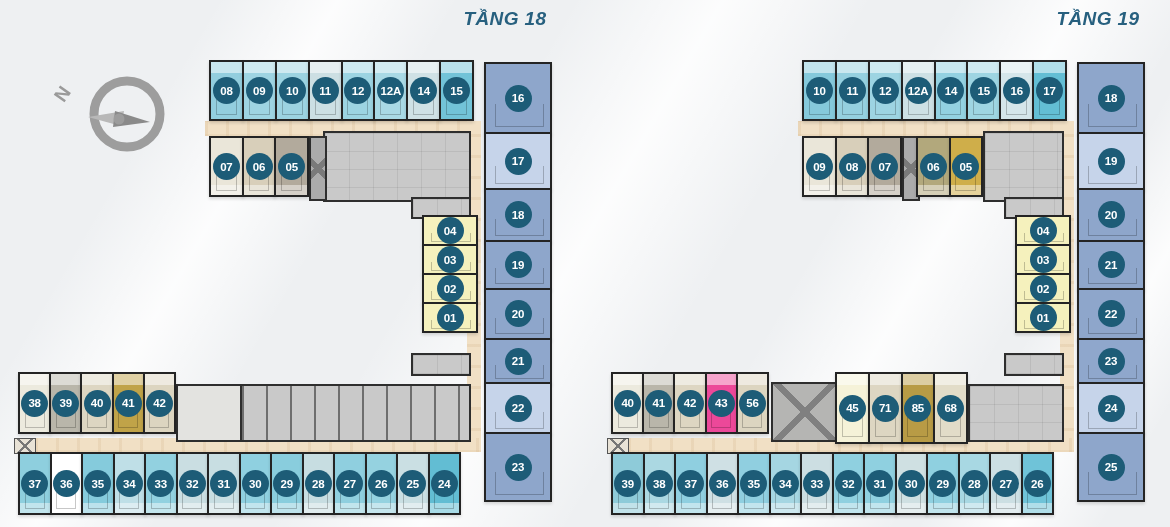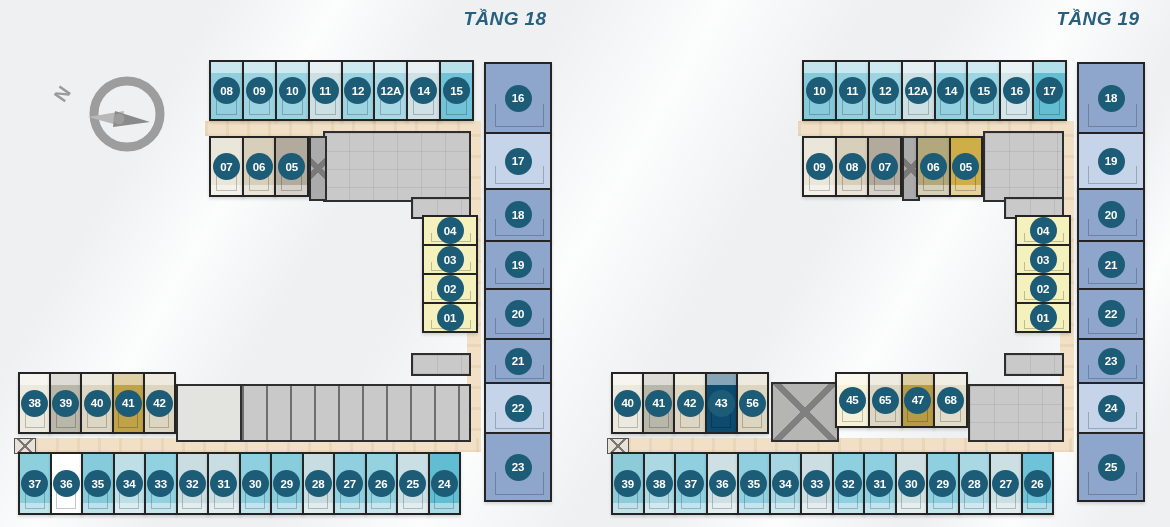--- a/index.html
+++ b/index.html
@@ -84,21 +84,21 @@
   .right-col{left:484px;top:62px;width:68px;height:440px;}
   .right-col .unit:nth-of-type(1){flex:71 1 0;}
   .right-col .unit:nth-of-type(2){flex:56 1 0;}
   .right-col .unit:nth-of-type(3){flex:51 1 0;}
   .right-col .unit:nth-of-type(4){flex:48 1 0;}
   .right-col .unit:nth-of-type(5){flex:50 1 0;}
   .right-col .unit:nth-of-type(6){flex:44 1 0;}
   .right-col .unit:nth-of-type(7){flex:50 1 0;}
   .right-col .unit:nth-of-type(8){flex:68 1 0;}
   .bottom-left{left:18px;top:372px;width:158px;height:62px;}
-  .p1 .bottom-left-b{left:242px;top:372px;width:133px;height:56px;}
+  .p1 .bottom-left-b{left:242px;top:372px;width:133px;height:72px;}
   .bottom-row{left:18px;top:452px;width:443px;height:63px;}
 
   .badge{position:relative;z-index:2;min-width:27px;height:27px;padding:0 1px;
     border-radius:50%;display:flex;align-items:center;justify-content:center;
     background:var(--c-badge,#1d5c77);color:var(--c-badge_text,#fff);
     font-size:11.5px;font-weight:bold;letter-spacing:-.2px;box-sizing:border-box;}
 
   .compass{position:absolute;left:50px;top:66px;width:130px;height:100px;}
 </style>
 </head>
@@ -397,38 +397,38 @@
 
   <div class="unit" style="background: rgb(236, 234, 222);">
         <span class="badge">40</span>
       </div>
       <div class="unit" style="background: rgb(185, 182, 170);">
         <span class="badge">41</span>
       </div>
       <div class="unit" style="background: rgb(221, 214, 194);">
         <span class="badge">42</span>
       </div>
-      <div class="unit" style="background: #0c4a6e;">
+      <div class="unit" style="background: #ec4899;">
         <span class="badge">43</span>
       </div>
       <div class="unit" style="background: rgb(220, 213, 192);">
         <span class="badge">56</span>
       </div>
     </div>
 
   <div class="units r-top bottom-left-b">
 
   <div class="unit" style="background: rgb(245, 242, 216);">
         <span class="badge">45</span>
       </div>
       <div class="unit" style="background: rgb(221, 214, 194);">
-        <span class="badge">65</span>
+        <span class="badge">71</span>
       </div>
       <div class="unit" style="background: rgb(184, 155, 69);">
-        <span class="badge">47</span>
+        <span class="badge">85</span>
       </div>
       <div class="unit" style="background: rgb(226, 220, 200);">
         <span class="badge">68</span>
       </div>
     </div>
 
   <div class="units r-bottom bottom-row">
 
   <div class="unit" style="background: rgb(142, 203, 217);">
         <span class="badge">39</span>

